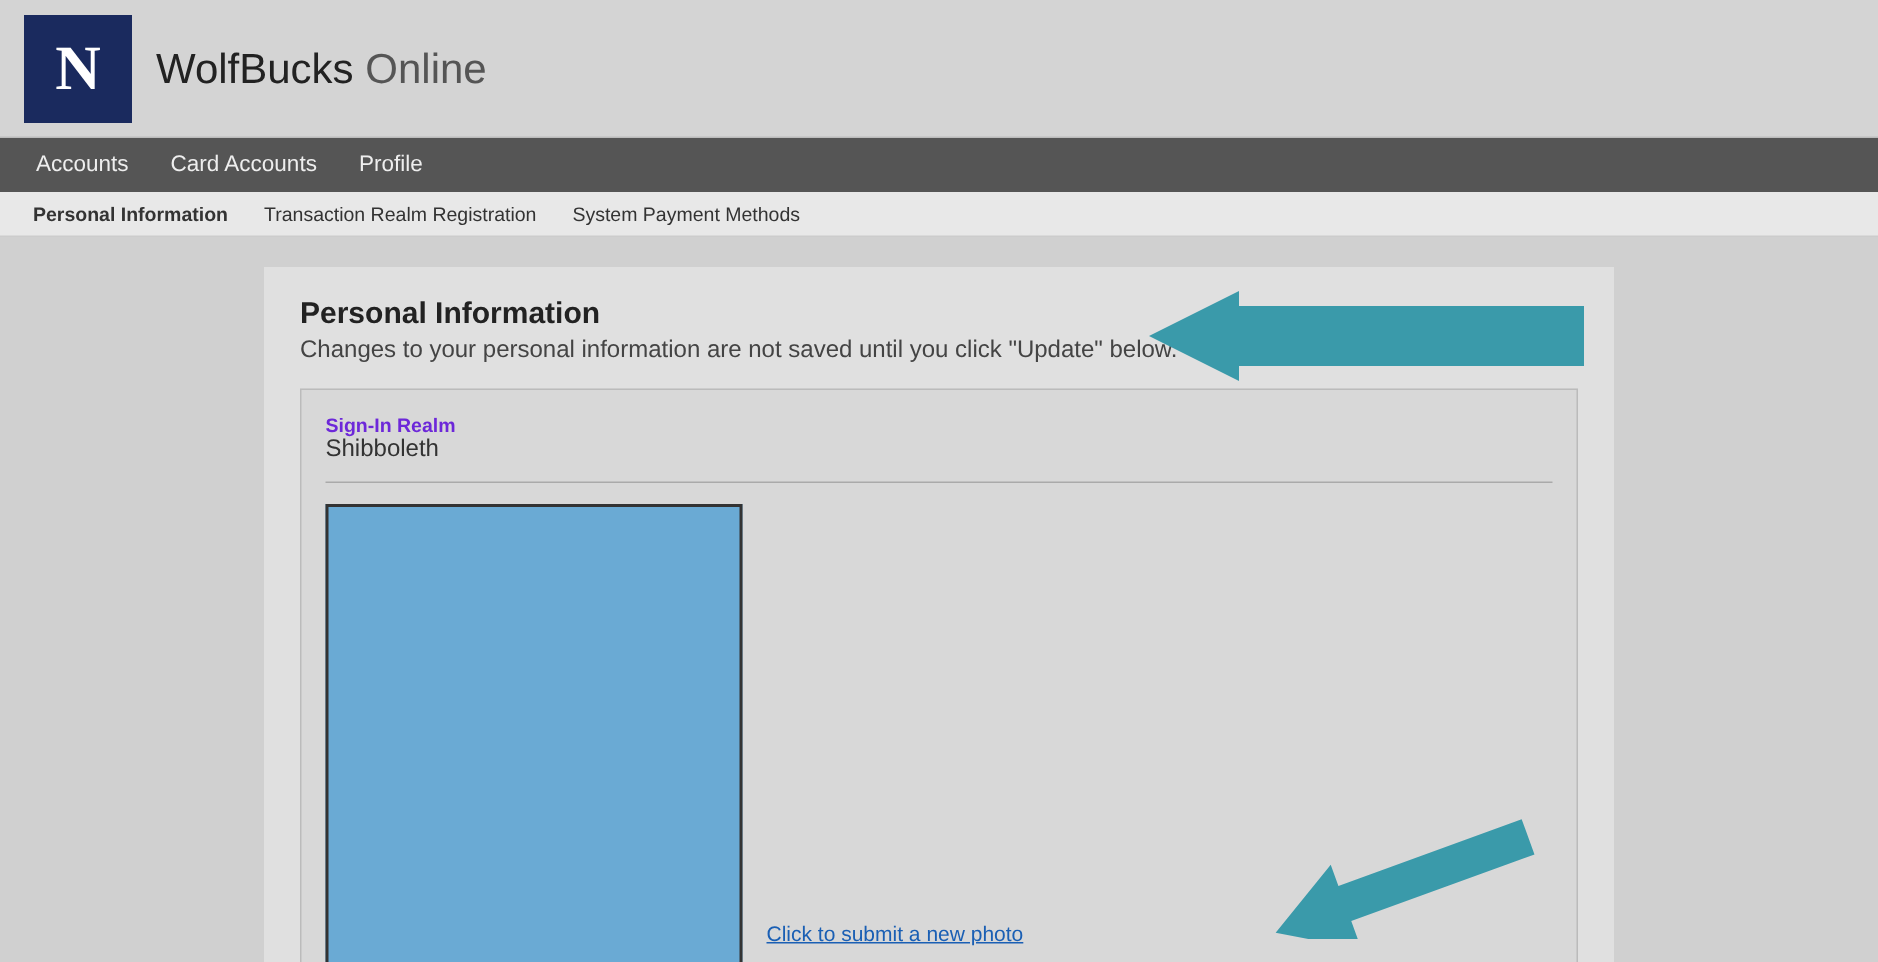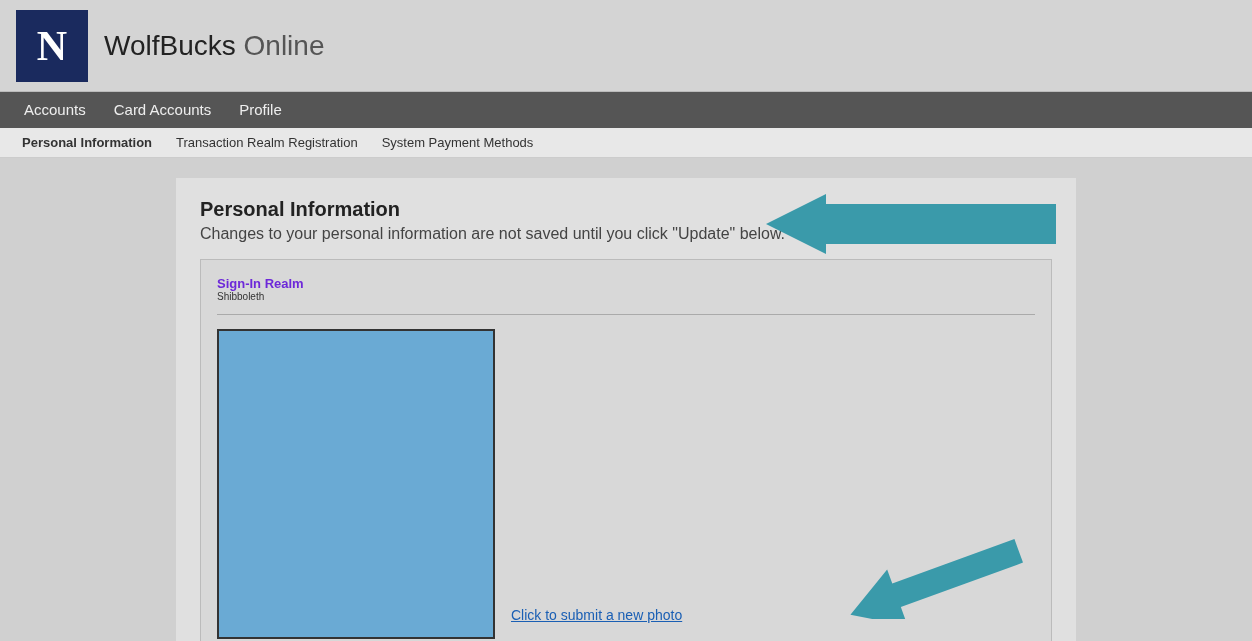--- a/index.html
+++ b/index.html
@@ -121,21 +121,21 @@
       padding: 16px;
       position: relative;
     }
 
     #sign-in-realm-label {
       font-size: 13px;
       font-weight: bold;
       color: #6d28d9;
     }
     #sign-in-realm-value {
-      font-size: 10px;
+      font-size: 16px;
       color: #333;
       margin-bottom: 12px;
     }
 
     #divider {
       border: none;
       border-top: 1px solid #aaa;
       margin-bottom: 14px;
     }
 

